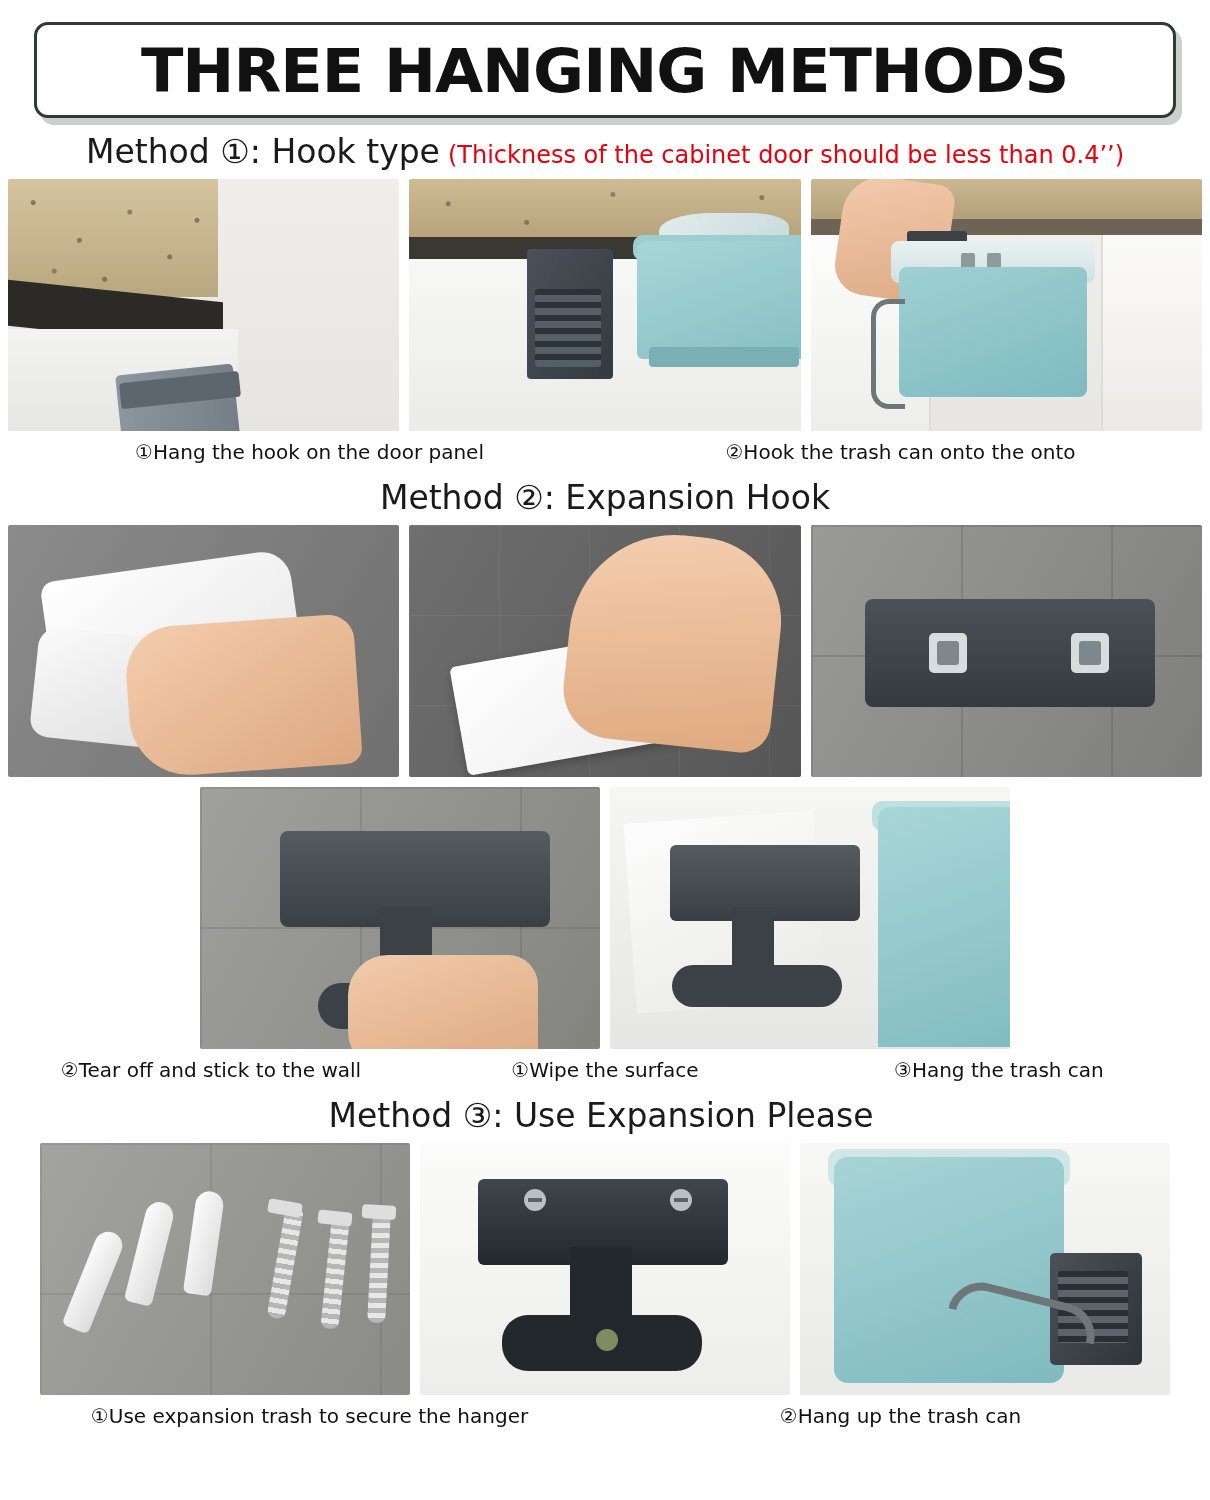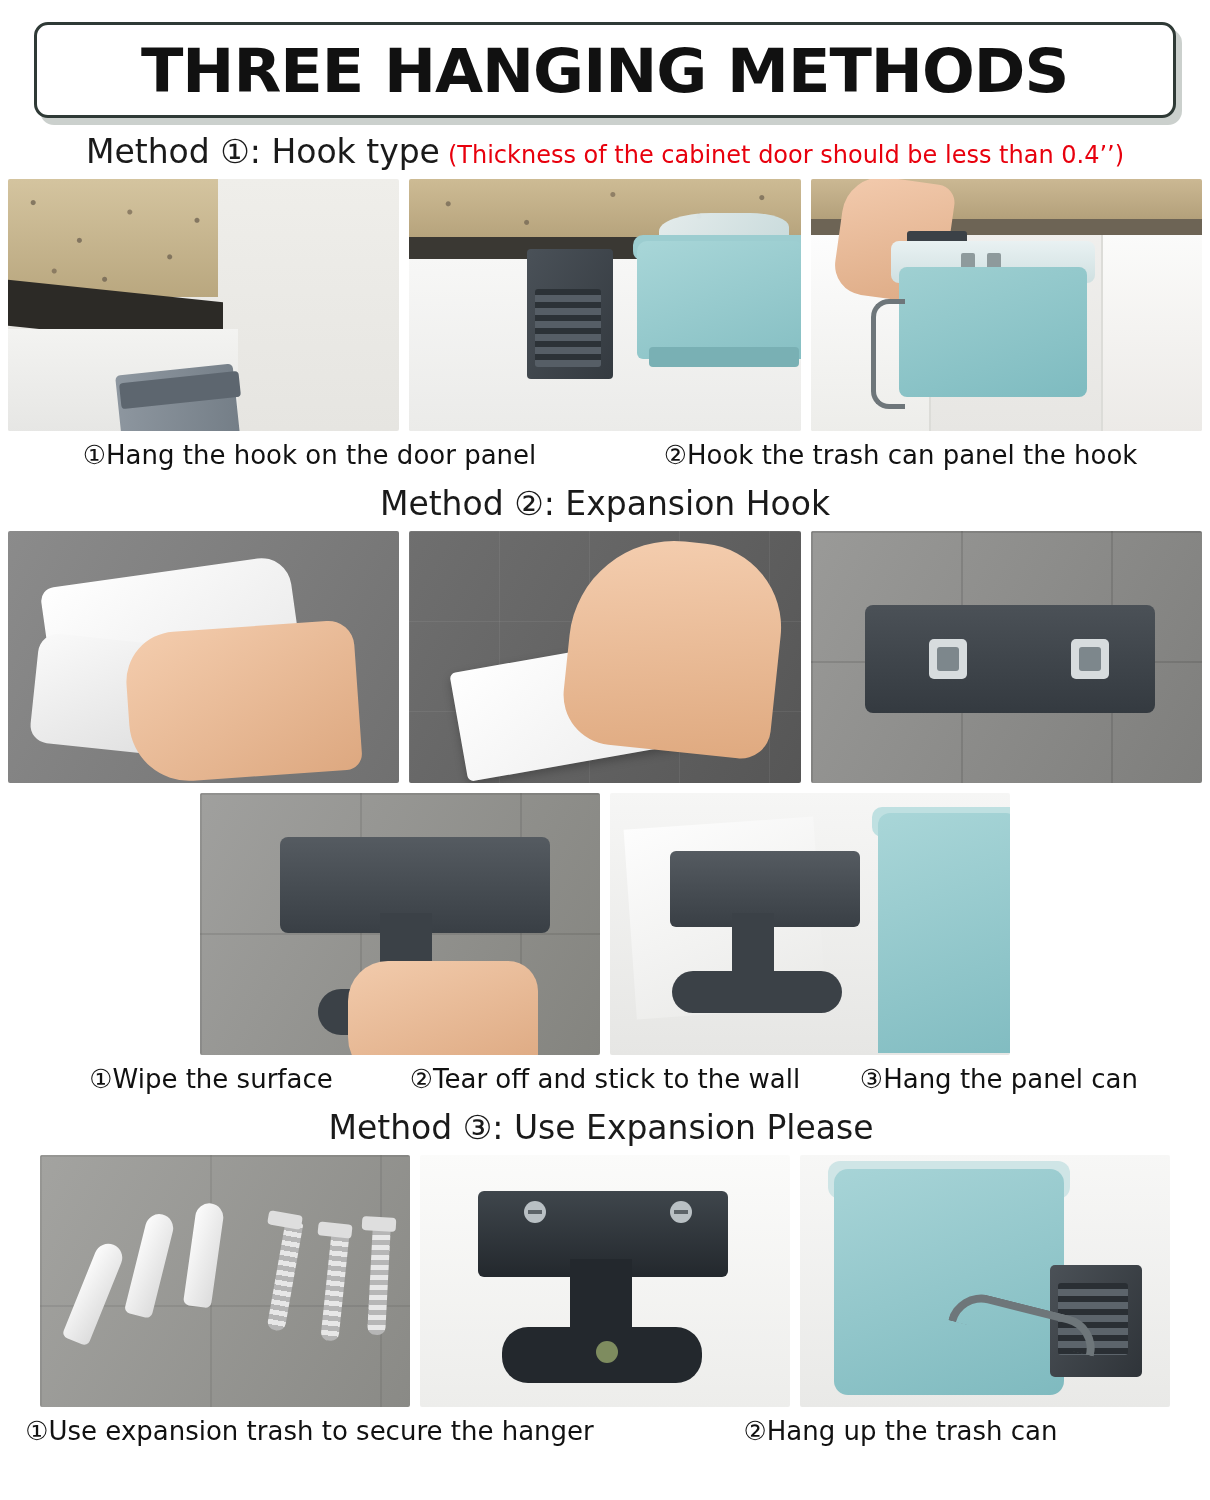--- a/index.html
+++ b/index.html
@@ -79,21 +79,21 @@
   .r3 { margin-top: 10px; }
   .r3 .photo { width: 400px; height: 262px; }
   .r4 .photo { width: 370px; height: 252px; }
 
   
   .captions {
     display: flex;
     padding: 0 14px;
     margin-top: 9px;
     margin-bottom: 4px;
-    font-size: 26px;
+    font-size: 20px;
     font-family: "DejaVu Sans", sans-serif;
     color: #111;
   }
   .captions span { text-align: center; }
   .cap-2 span { width: 50%; }
   .cap-3 span { width: 33.33%; }
 
   
 
   
@@ -286,21 +286,21 @@
     <div class="abs slot" style="left:150px;top:74px;width:14px;height:22px;"></div>
     <div class="abs slot" style="left:176px;top:74px;width:14px;height:22px;"></div>
     <div class="abs binbody"></div>
     <div class="abs handlebar"></div>
   </div>
 
 </div>
 
 <div class="captions cap-2">
   <span>①Hang the hook on the door panel</span>
-  <span>②Hook the trash can panel the hook</span>
+  <span>②Hook the trash can onto the onto</span>
 </div>
 
 <div class="method-head">
   <span class="mh-main">Method ②: Expansion Hook</span>
 </div>
 
 <div class="photo-row r2">
 
   <div class="photo p21">
     <div class="abs cloth"></div>
@@ -342,23 +342,23 @@
     <div class="abs plate3"></div>
     <div class="abs tvert2"></div>
     <div class="abs tbase2"></div>
     <div class="abs bin2lid"></div>
     <div class="abs bin2"></div>
   </div>
 
 </div>
 
 <div class="captions cap-3">
+  <span>②Tear off and stick to the wall</span>
   <span>①Wipe the surface</span>
-  <span>②Tear off and stick to the wall</span>
-  <span>③Hang the panel can</span>
+  <span>③Hang the trash can</span>
 </div>
 
 <div class="method-head">
   <span class="mh-main">Method ③: Use Expansion  Please</span>
   <span class="mh-note"></span>
 </div>
 
 <div class="photo-row r4">
 
   <div class="photo p41">

